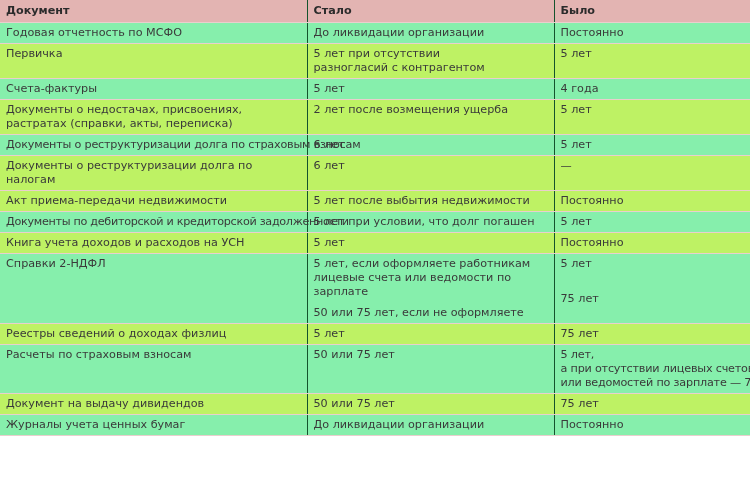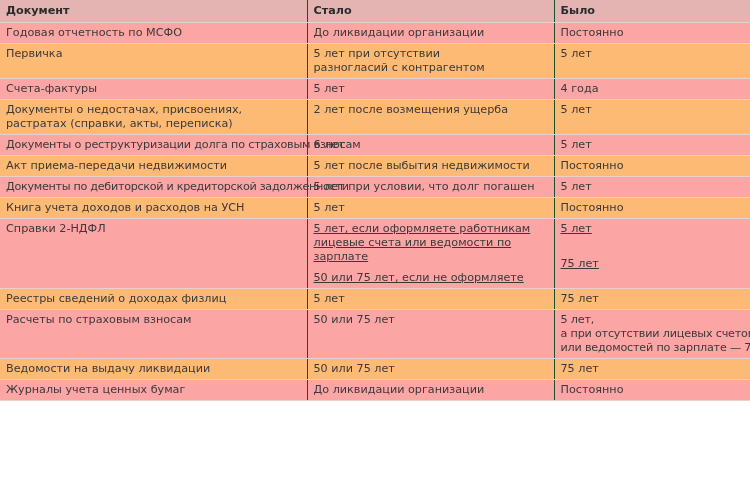--- a/index.html
+++ b/index.html
@@ -12,24 +12,24 @@
     font-size: 11.2px;
     line-height: 14px;
     color: #3a3a3a;
     text-align: left;
     vertical-align: top;
     padding: 3px 6px 3px 6px;
     border-bottom: 1px solid #e9cfcd;
   }
   th { background: #e3b4b2; font-weight: bold; color: #2b2b2b; padding-top: 4px; padding-bottom: 4px; }
   td + td, th + th { border-left: 1px solid #14532d; }
-  tr.pink td { background: #fca5a5; }
-  tr.white td { background: #fdba74; }
+  tr.pink td { background: #86efac; }
+  tr.white td { background: #bef264; }
   td.split { padding: 0; }
-  .sub { padding: 3px 6px; text-decoration: underline; }
+  .sub { padding: 3px 6px; }
   .sub + .sub { padding-top: 4px; }
   .line { display: block; }
 </style>
 </head>
 <body>
 
 <table>
   <colgroup>
       <col class="c1">
       <col class="c2">
@@ -62,20 +62,25 @@
       <td>Документы о недостачах, присвоениях, растратах (справки, акты, переписка)</td>
       <td>2 лет после возмещения ущерба</td>
       <td>5 лет</td>
     </tr>
     <tr class="pink">
       <td style="white-space:nowrap;letter-spacing:-0.2px">Документы о реструктуризации долга по страховым взносам</td>
       <td>6 лет</td>
       <td>5 лет</td>
     </tr>
     <tr class="white">
+      <td>Документы о реструктуризации долга по налогам</td>
+      <td>6 лет</td>
+      <td>—</td>
+    </tr>
+    <tr class="white">
       <td>Акт приема-передачи недвижимости</td>
       <td>5 лет после выбытия недвижимости</td>
       <td>Постоянно</td>
     </tr>
     <tr class="pink">
       <td style="white-space:nowrap;letter-spacing:-0.3px">Документы по дебиторской и кредиторской задолженности</td>
       <td>5 лет при условии, что долг погашен</td>
       <td>5 лет</td>
     </tr>
     <tr class="white">
@@ -102,21 +107,21 @@
     <tr class="pink">
       <td>Расчеты по страховым взносам</td>
       <td>50 или 75 лет</td>
       <td style="white-space:nowrap;letter-spacing:-0.2px">
         <span class="line">5 лет,</span>
         <span class="line">а при отсутствии лицевых счетов</span>
         <span class="line">или ведомостей по зарплате — 75 лет</span>
       </td>
     </tr>
     <tr class="white">
-      <td>Ведомости на выдачу ликвидации</td>
+      <td>Документ на выдачу дивидендов</td>
       <td>50 или 75 лет</td>
       <td>75 лет</td>
     </tr>
     <tr class="pink">
       <td>Журналы учета ценных бумаг</td>
       <td>До ликвидации организации</td>
       <td>Постоянно</td>
     </tr>
 
   </tbody>

